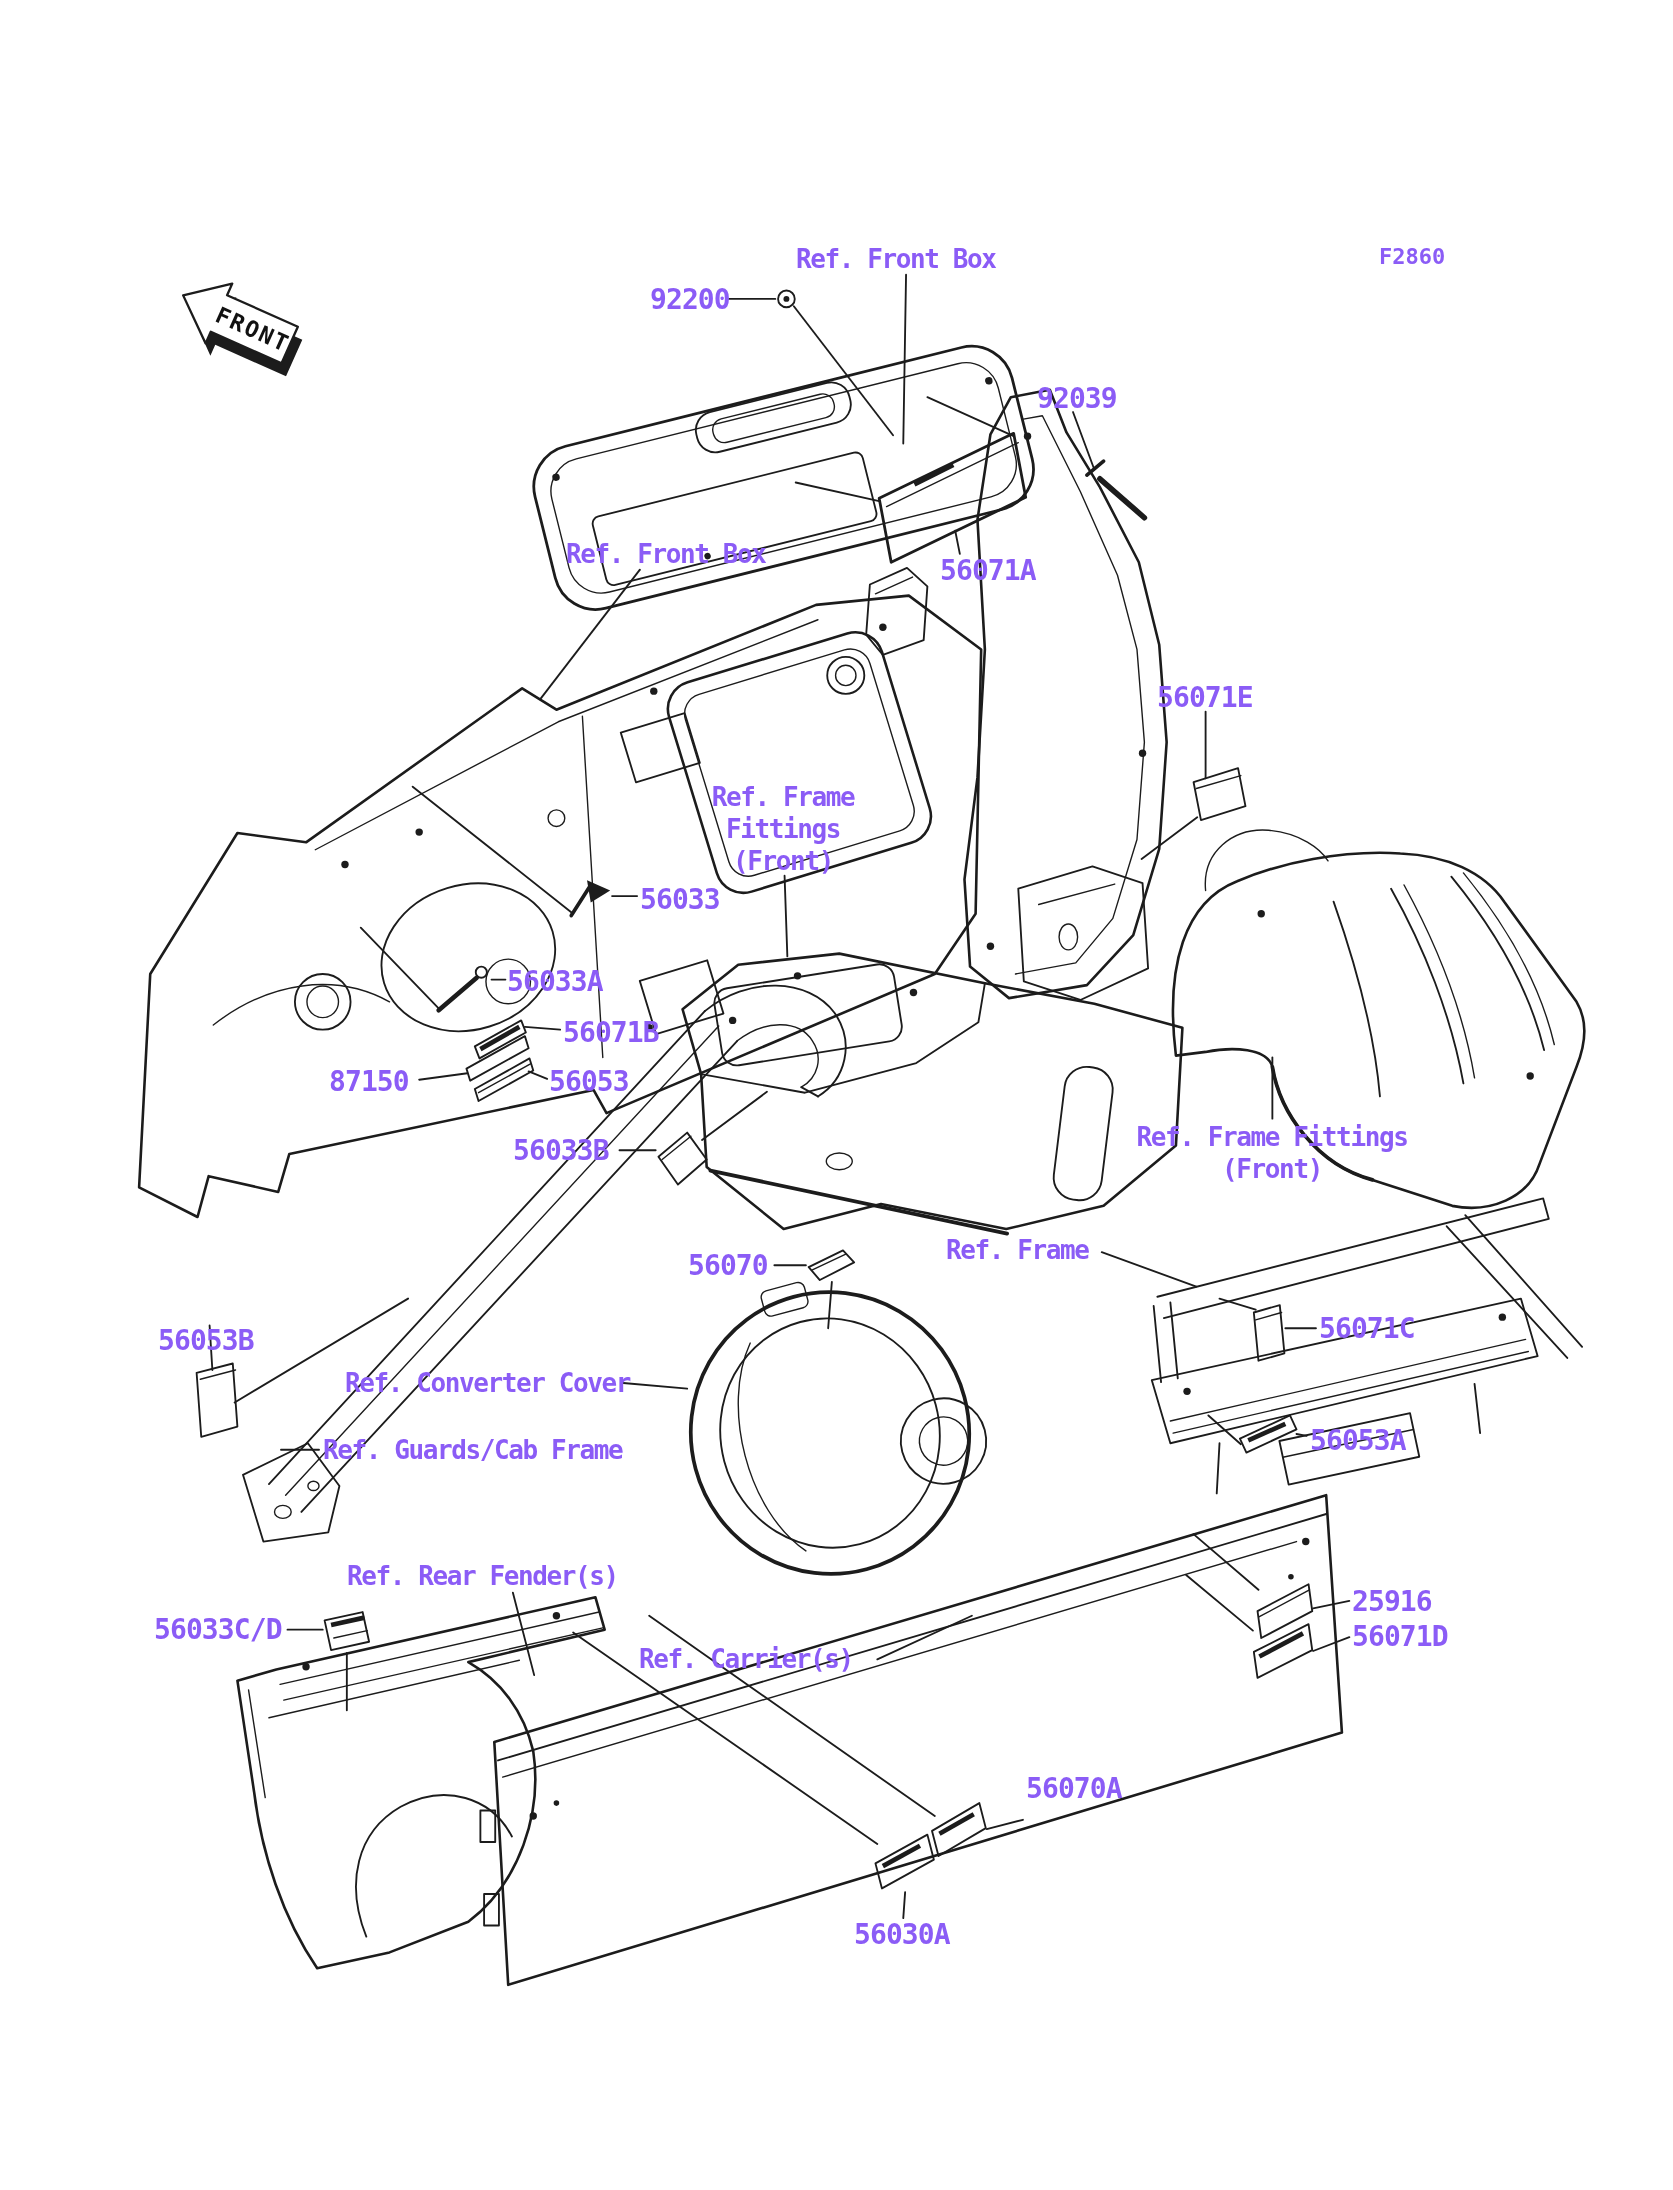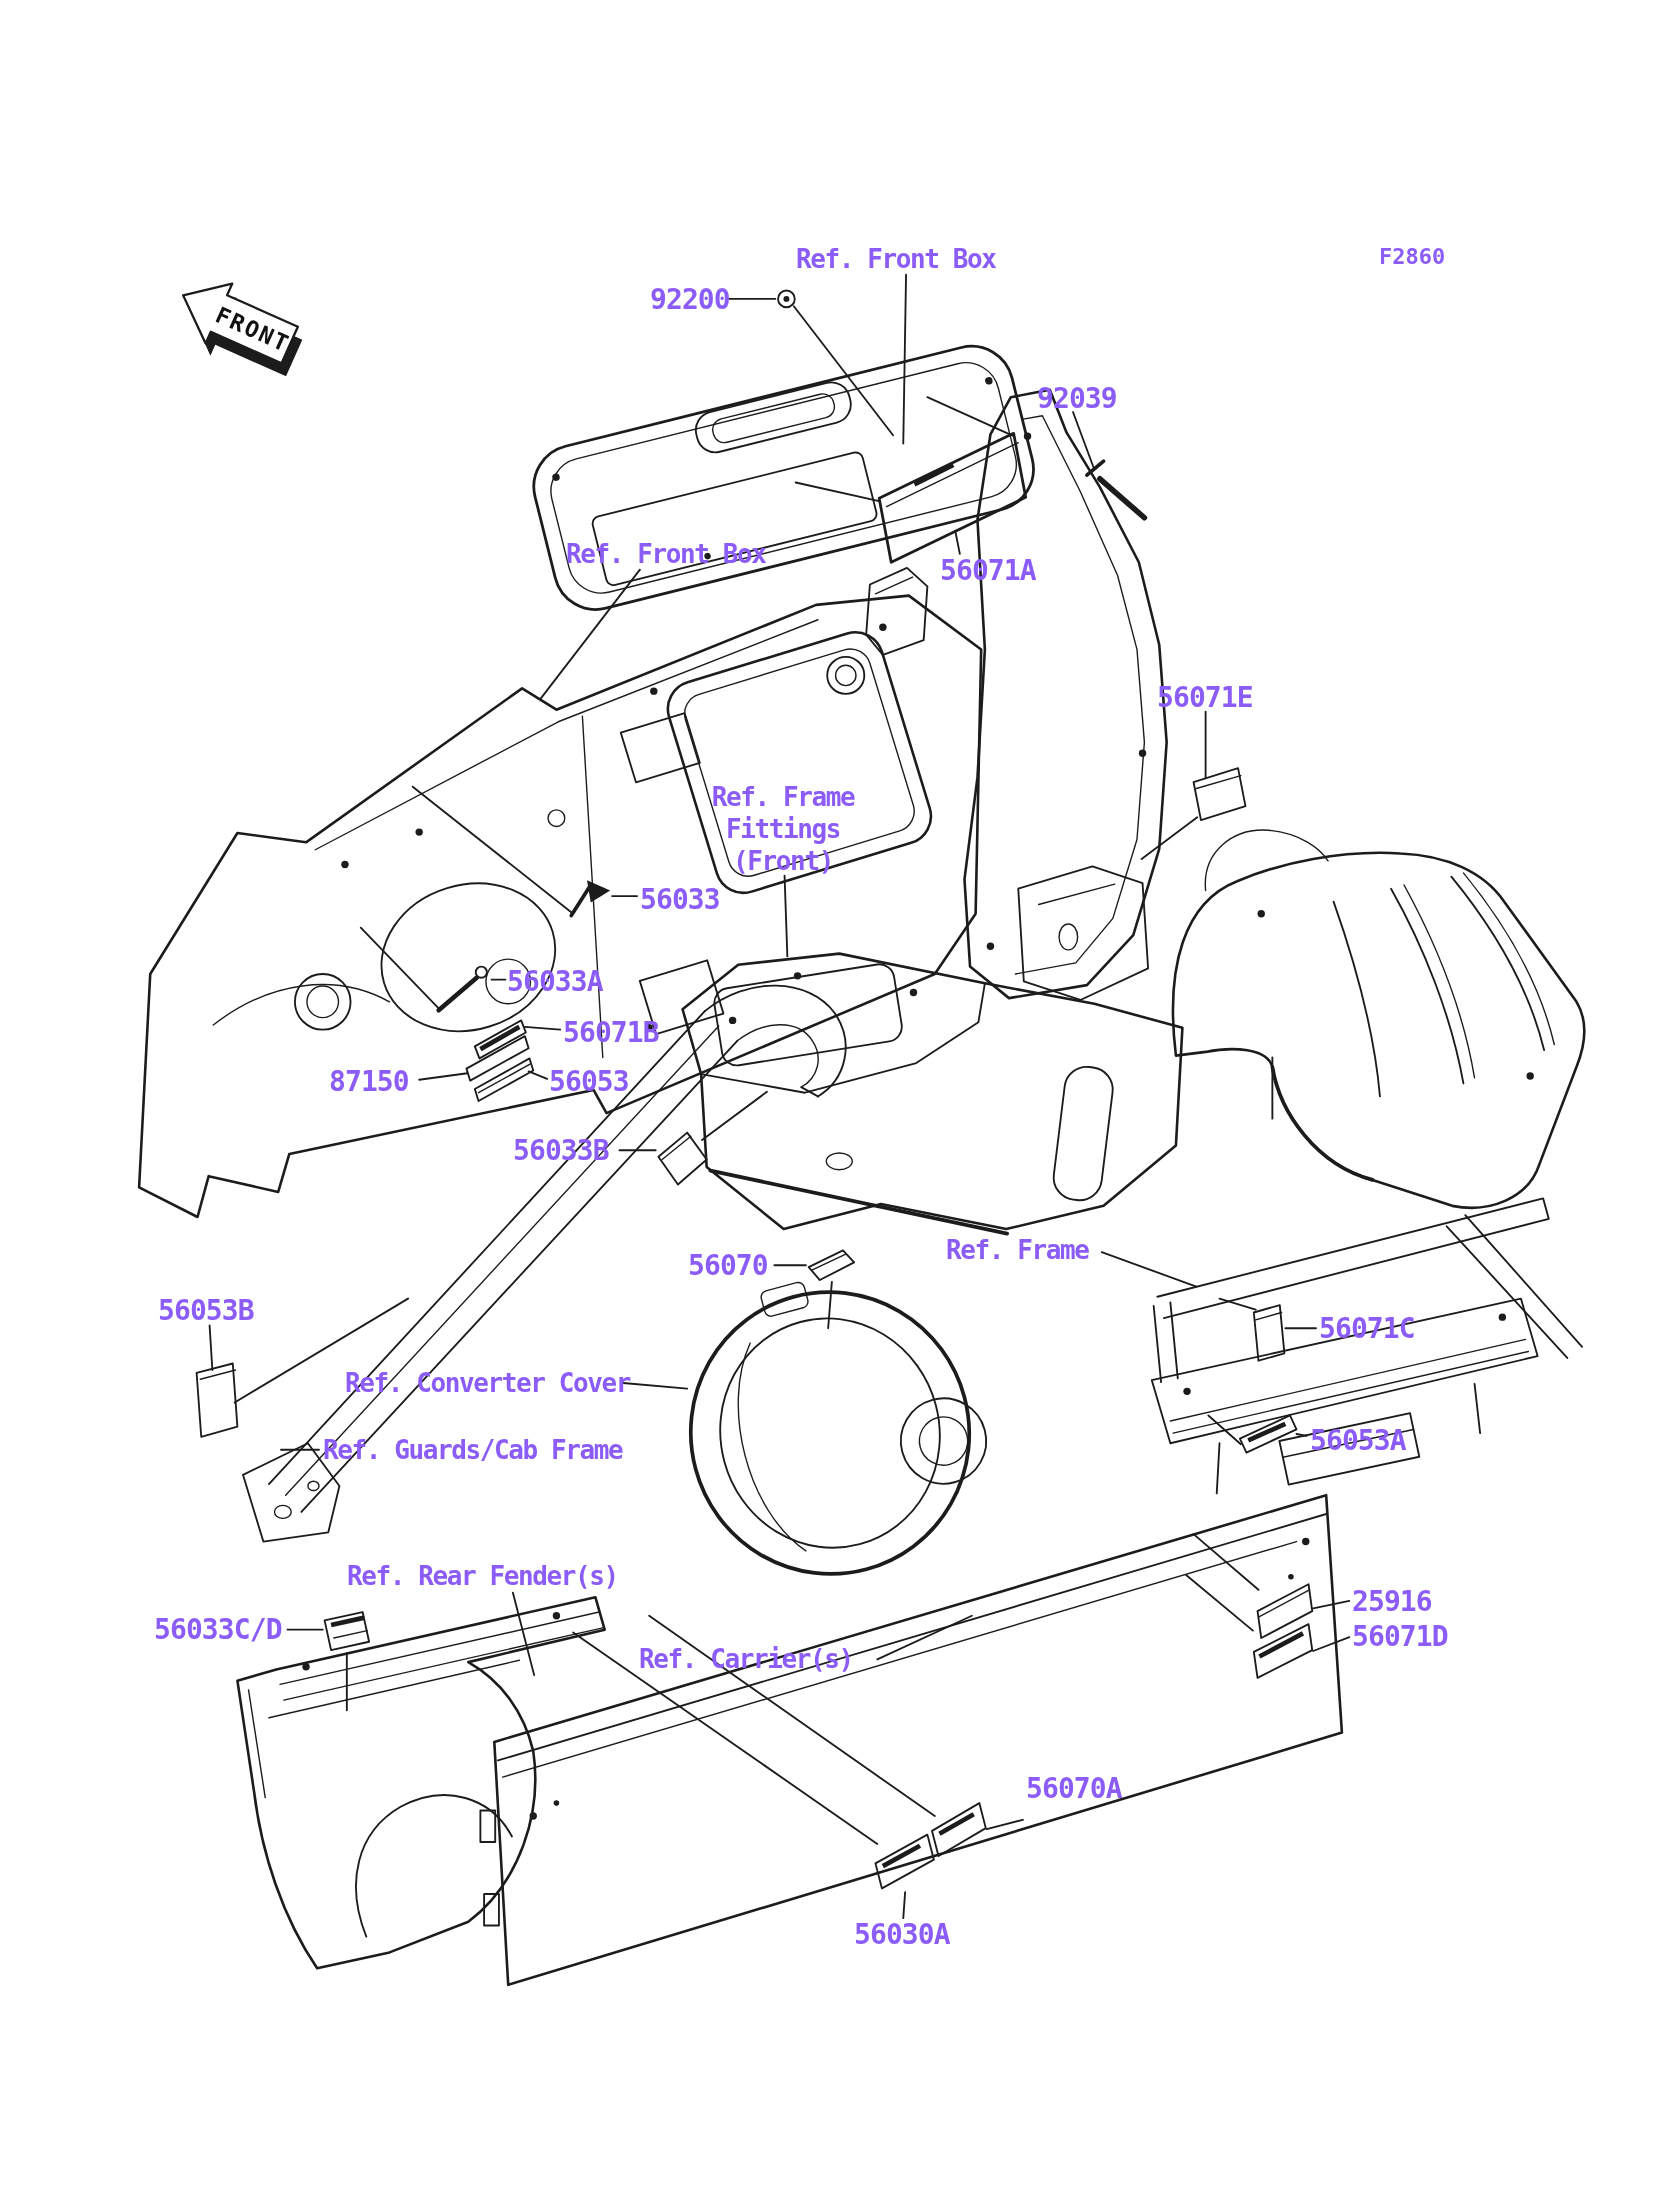--- a/index.html
+++ b/index.html
@@ -353,26 +353,30 @@
   <div class="lbl num" style="left:507px;top:967px">56033A</div>
 
   <div class="lbl num" style="left:563px;top:1018px">56071B</div>
 
   <div class="lbl num" style="left:329px;top:1067px">87150</div>
 
   <div class="lbl num" style="left:549px;top:1067px">56053</div>
 
   <div class="lbl num" style="left:513px;top:1136px">56033B</div>
 
+  <div class="lbl ref refblock" style="left:1133px;top:1121px;width:278px">
+    <span>Ref. Frame Fittings</span>
+    <span>(Front)</span>
+  </div>
 
   <div class="lbl num" style="left:688px;top:1251px">56070</div>
 
   <div class="lbl ref" style="left:946px;top:1237px">Ref. Frame</div>
 
-  <div class="lbl num" style="left:158px;top:1296px">56053B</div>
+  <div class="lbl num" style="left:158px;top:1326px">56053B</div>
 
   <div class="lbl num" style="left:1319px;top:1314px">56071C</div>
 
   <div class="lbl ref" style="left:345px;top:1370px">Ref. Converter Cover</div>
 
   <div class="lbl num" style="left:1310px;top:1426px">56053A</div>
 
   <div class="lbl ref" style="left:323px;top:1437px">Ref. Guards/Cab Frame</div>
 
   <div class="lbl ref" style="left:347px;top:1563px">Ref. Rear Fender(s)</div>

